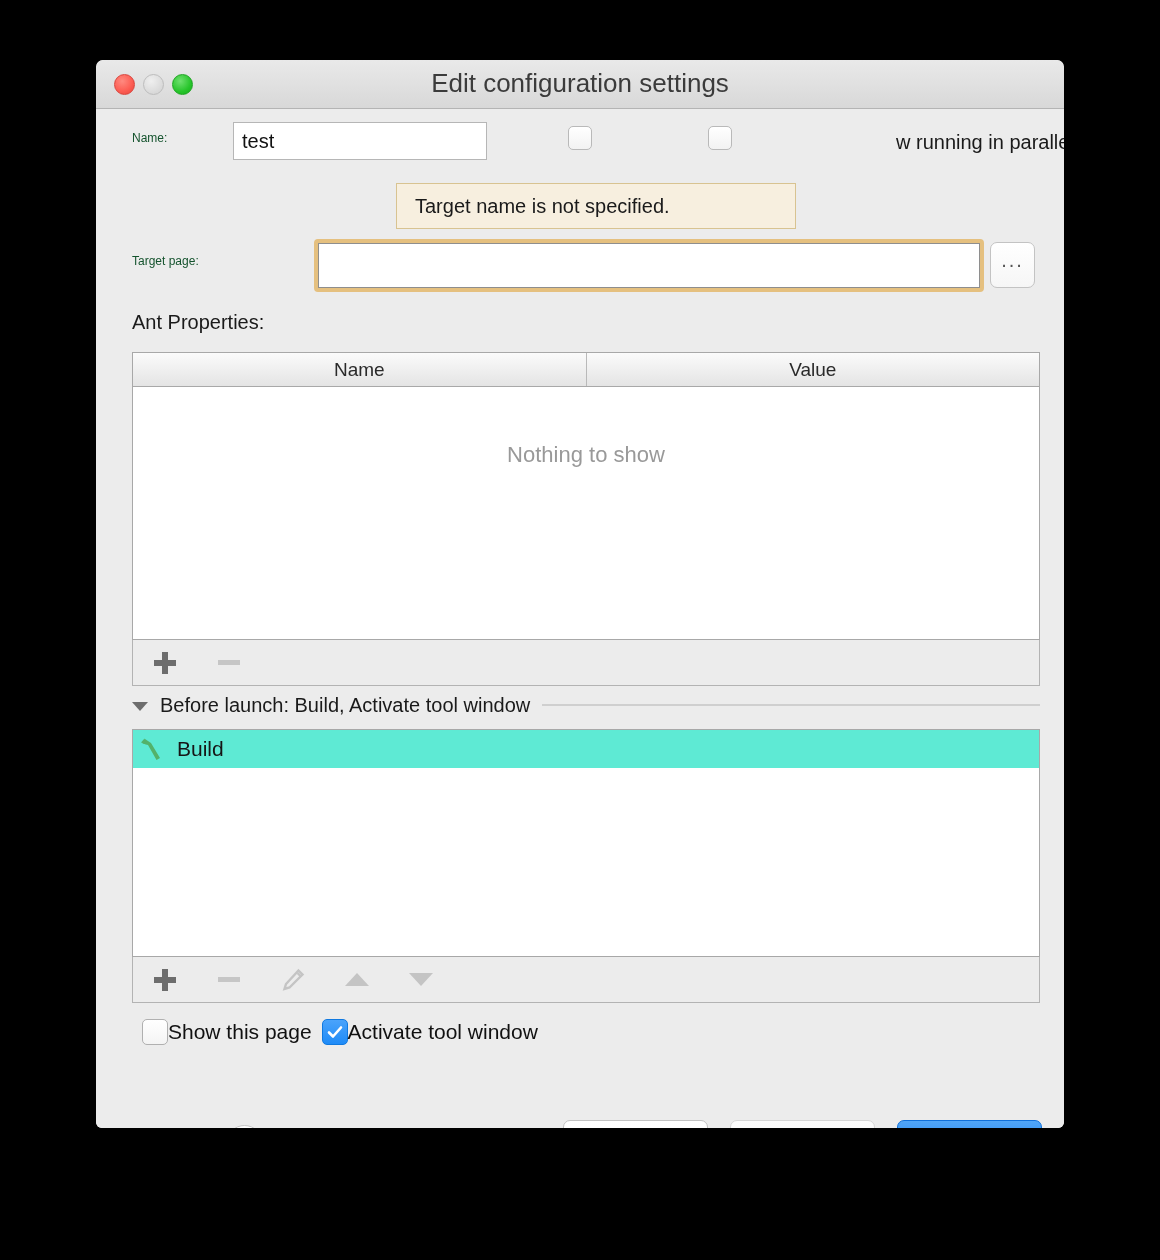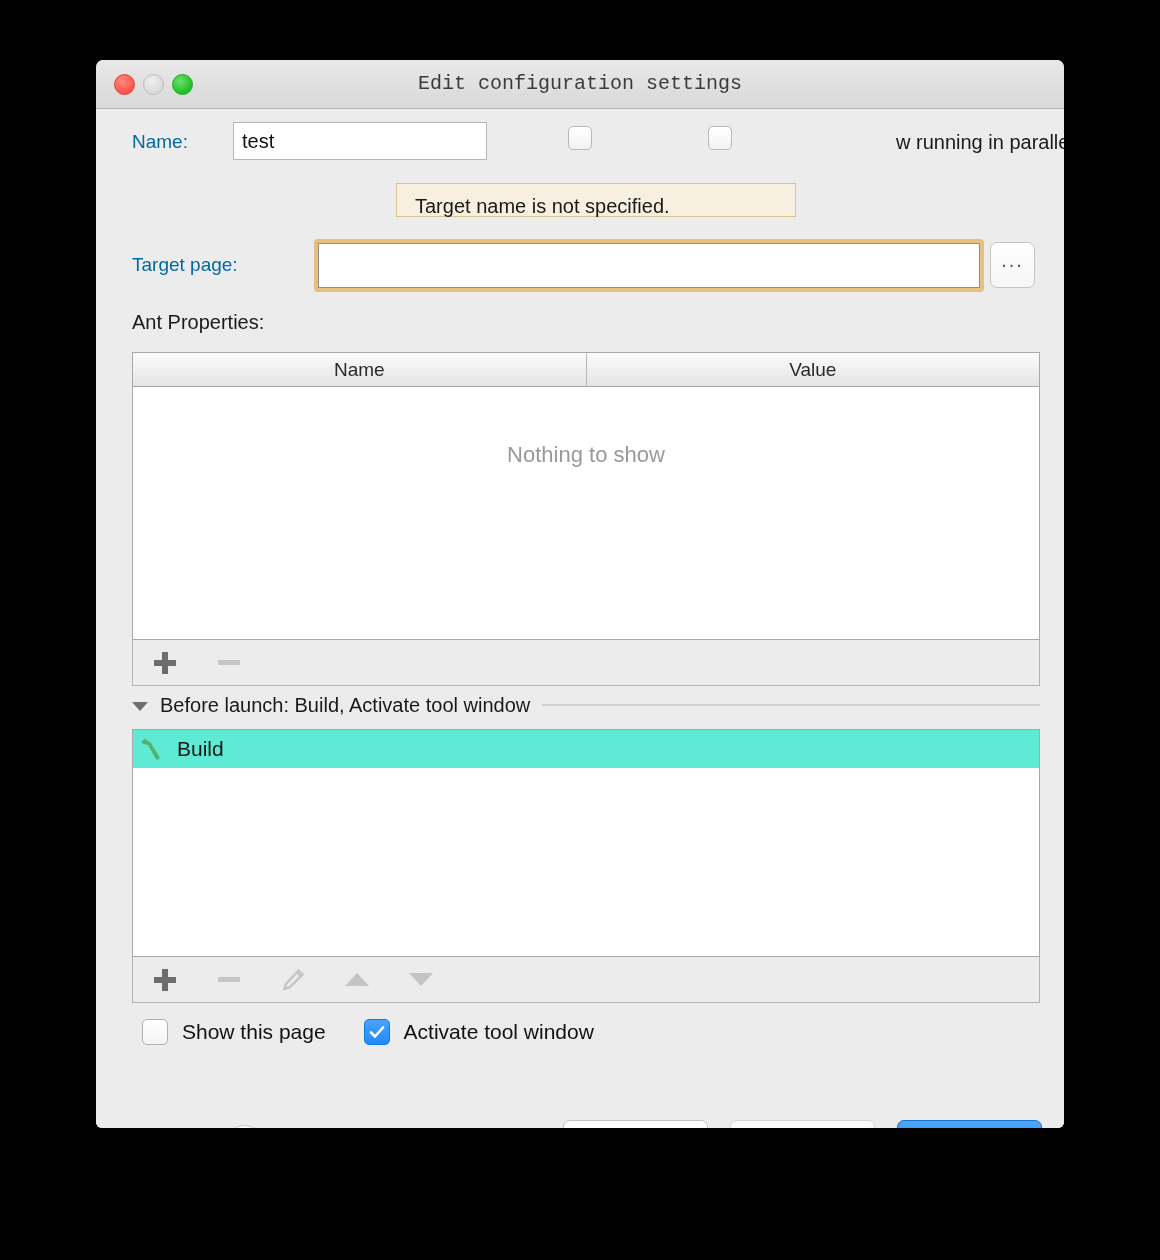--- a/index.html
+++ b/index.html
@@ -55,42 +55,41 @@
   }
   .light.close  { background: radial-gradient(circle at 38% 32%, #ff8a80 0%, #fd5f55 55%, #e8433b 100%); border: 1px solid #d9443c; }
   .light.min    { background: radial-gradient(circle at 38% 32%, #efefef 0%, #dcdcdc 60%, #cfcfcf 100%); border: 1px solid #bdbdbd; }
   .light.max    { background: radial-gradient(circle at 38% 32%, #6fe06f 0%, #27c52b 60%, #15ac18 100%); border: 1px solid #1ea522; }
 
   #window-title {
     position: absolute;
     left: 0; right: 0; top: 0;
     line-height: 47px;
     text-align: center;
-    font-size: 20px;
+    font-size: 26px;
     color: #3b3b3b;
-    font-family: Liberation Mono, monospace;
   }
 
   
   #content {
     position: relative;
     height: 1020px;
     background: #ececec;
   }
 
   
   #name-row {
     position: absolute;
     left: 0; right: 0;
     top: 13px;
     height: 40px;
   }
   .lbl {
-    font-size: 19px;
-    color: #0369a1;
+    font-size: 12px;
+    color: #14532d;
   }
   #name-label {
     position: absolute;
     left: 36px;
     top: 9px;
   }
   #name-input {
     position: absolute;
     left: 137px;
     top: 0;
@@ -126,21 +125,21 @@
     color: #1a1a1a;
     white-space: nowrap;
   }
 
   
   #tooltip {
     position: absolute;
     left: 300px;
     top: 74px;
     width: 400px;
-    height: 34px;
+    height: 46px;
     background: #f7efdf;
     border: 1px solid #d8c391;
     box-sizing: border-box;
     line-height: 44px;
     font-size: 20px;
     color: #1a1a1a;
     padding-left: 18px;
     z-index: 40;
   }
 
@@ -349,21 +348,20 @@
     gap: 28px;
   }
 
   
   #checkbox-row {
     position: absolute;
     left: 46px;
     top: 910px;
     display: flex;
     align-items: center;
-    gap: 14px;
   }
   .cb {
     width: 26px;
     height: 26px;
     border-radius: 5px;
     box-sizing: border-box;
     display: inline-flex;
     align-items: center;
     justify-content: center;
     flex: none;

